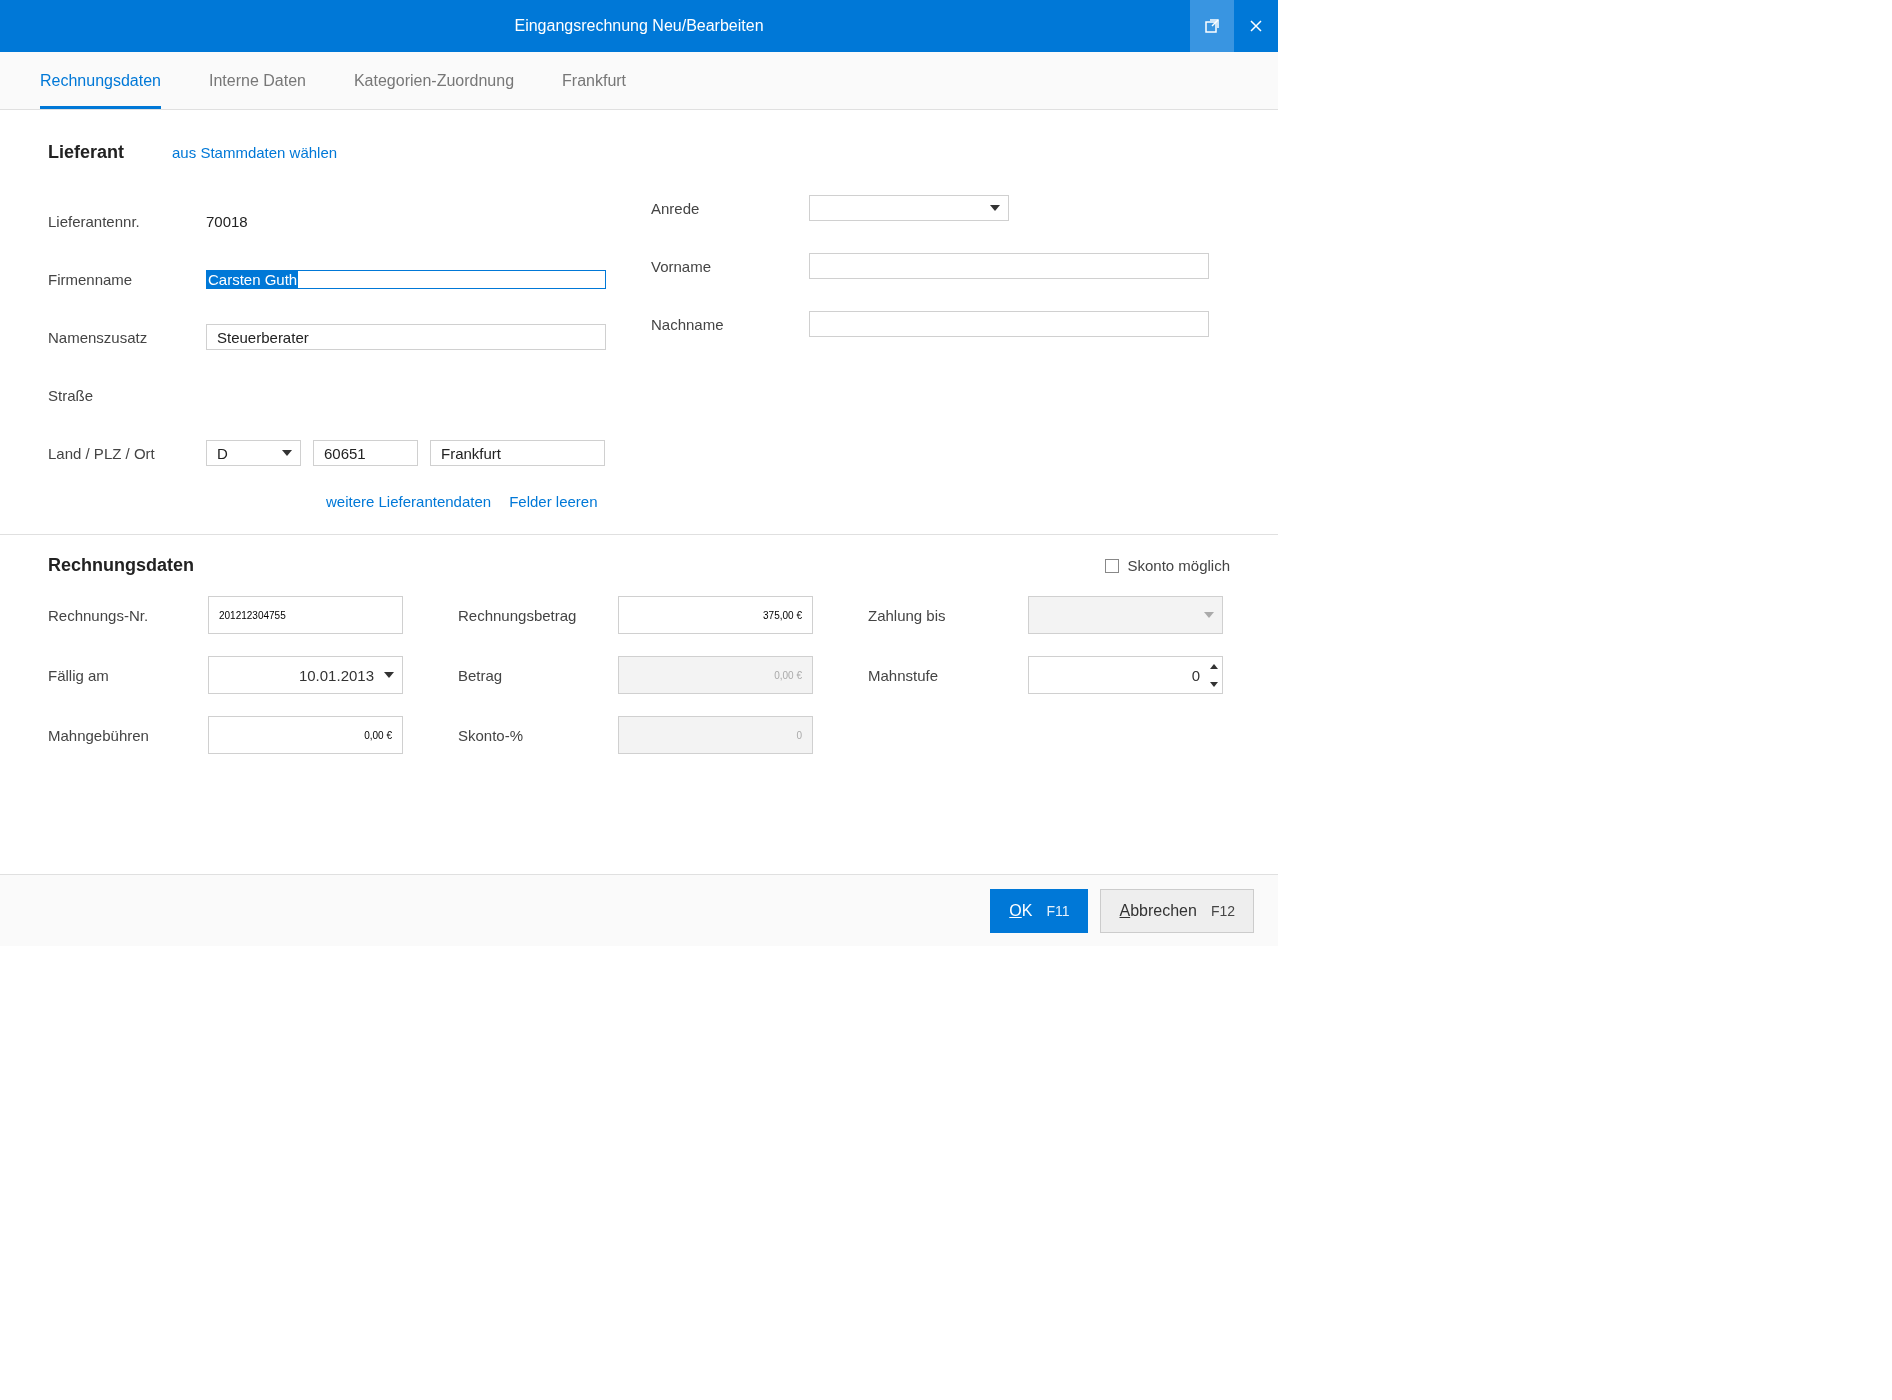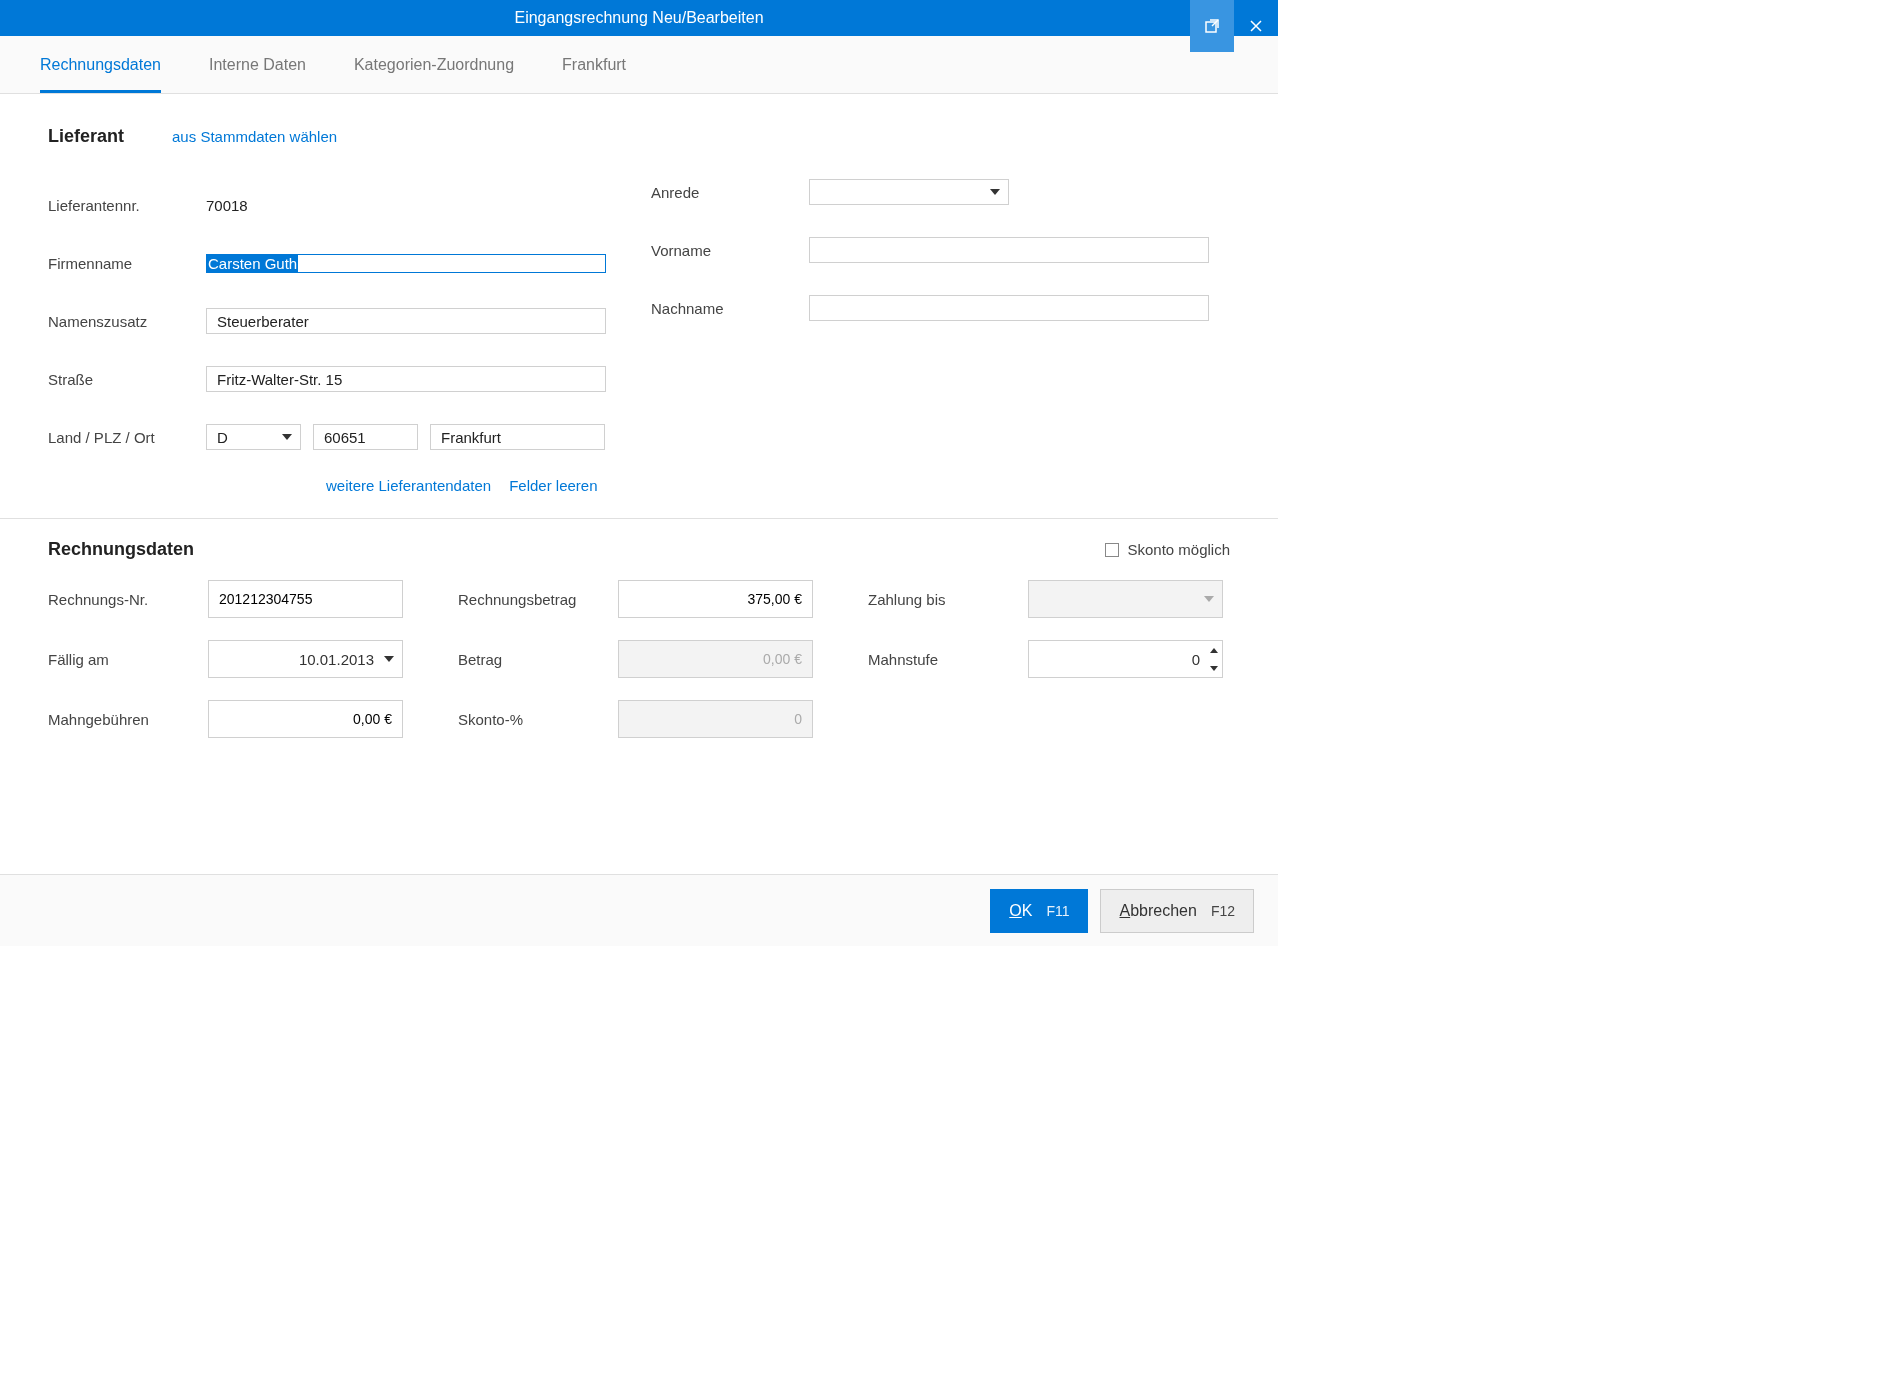--- a/index.html
+++ b/index.html
@@ -1,21 +1,21 @@
 <!DOCTYPE html>
 <html><head>
 <meta charset="utf-8">
 <style>
   * { box-sizing: border-box; margin: 0; padding: 0; font-family: "Segoe UI", Arial, sans-serif; }
   body { background: #fff; width: 1278px; height: 946px; position: relative; font-size: 15px; color: #333; }
 
   .titlebar {
     background: #0078d7;
     color: #fff;
-    height: 36px;
+    height: 52px;
     display: flex;
     align-items: center;
     justify-content: center;
     position: relative;
   }
   .titlebar-title { font-size: 16px; }
   .titlebar-actions { position: absolute; right: 0; top: 0; height: 100%; display: flex; }
   .titlebar-btn {
     width: 44px; height: 52px; display: flex; align-items: center; justify-content: center;
     font-size: 18px; color: #fff; cursor: pointer;
@@ -127,21 +127,21 @@
   }
 
   .rd-grid {
     display: grid;
     grid-template-columns: 1fr 1fr 1fr;
     column-gap: 48px;
     row-gap: 22px;
   }
   .rd-row { display: flex; align-items: center; }
   .rd-label { width: 160px; color: #444; }
-  .rd-input { width: 195px; height: 38px; border: 1px solid #d0d0d0; padding: 0 10px; font-size: 14px; font-family: inherit; }
+  .rd-input { width: 195px; height: 38px; border: 1px solid #d0d0d0; padding: 0 10px; font-size: 10px; font-family: inherit; }
   .rd-input.right { text-align: right; }
   .rd-input.disabled { background: #f3f3f3; color: #aaa; }
   .rd-select { width: 195px; height: 38px; border: 1px solid #d0d0d0; display: flex; align-items: center; justify-content: space-between; padding: 0 8px 0 10px; }
   .rd-select.disabled { background: #f3f3f3; }
   .rd-select.disabled .caret-down { border-top-color: #aaa; }
 
   .date-field {
     width: 195px; height: 38px; border: 1px solid #d0d0d0;
     display: flex; align-items: center; justify-content: space-between;
     padding: 0 8px 0 10px;
@@ -246,21 +246,20 @@
         </div>
       </div>
 
       <div class="form-row">
         <div class="form-label">Namenszusatz</div>
         <input class="text w-full" value="Steuerberater" style="">
       </div>
 
       <div class="form-row">
         <div class="form-label">Straße</div>
-        <input class="text w-full" value="Fritz-Walter-Str. 15" style="">
       </div>
 
       <div class="form-row">
         <div class="form-label">Land / PLZ / Ort</div>
         <div class="inline-group">
           <div class="select w-country">
             <span>D</span>
             <span class="caret-down"></span>
           </div>
           <input class="text w-plz" value="60651" style="">

